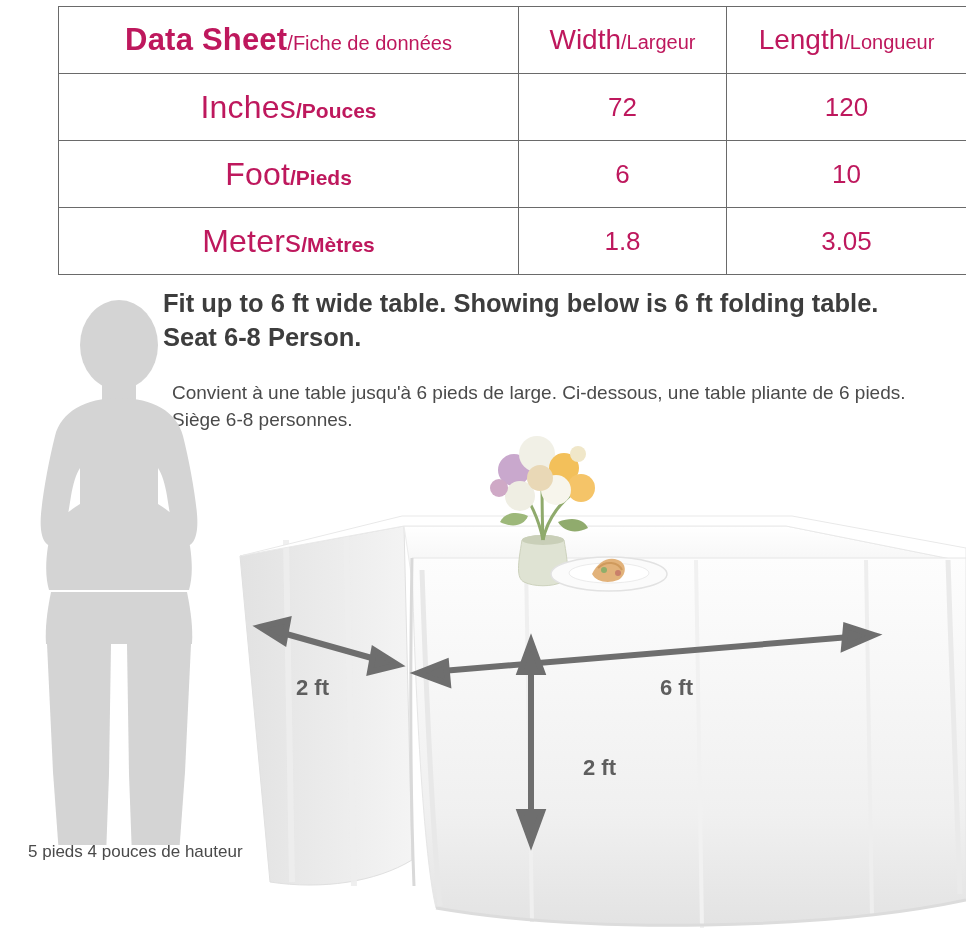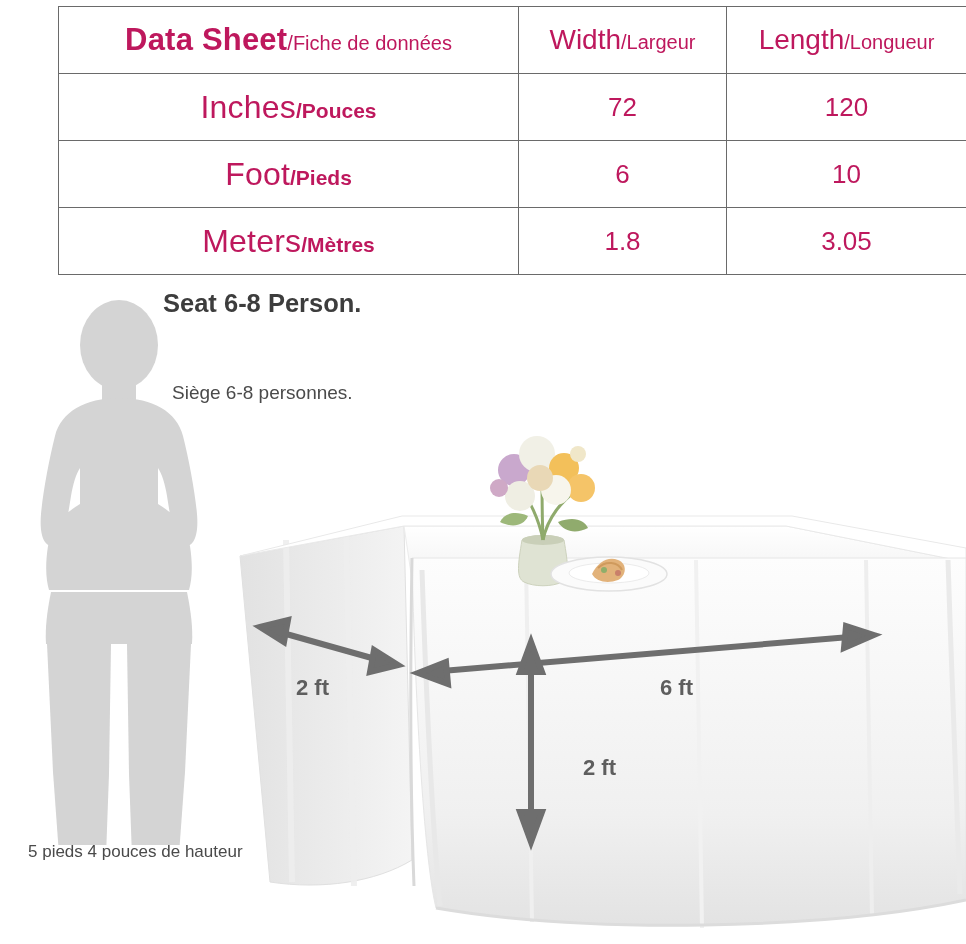--- a/index.html
+++ b/index.html
@@ -158,24 +158,26 @@
       <td>
         <span class="lbl-main">Meters</span><span class="lbl-sub">/Mètres</span>
       </td>
       <td class="val">1.8</td>
       <td class="val">3.05</td>
     </tr>
   </tbody>
 </table>
 
 <div class="headline">
+  <div>Fit up to 6 ft wide table. Showing below is 6 ft folding table.</div>
   <div>Seat 6-8 Person.</div>
 </div>
 
 <div class="subline">
+  <div>Convient à une table jusqu'à 6 pieds de large. Ci-dessous, une table pliante de 6 pieds.</div>
   <div>Siège 6-8 personnes.</div>
 </div>
 
 <div class="person-wrap">
   <svg width="230" height="545" viewBox="0 0 230 545" xmlns="http://www.w3.org/2000/svg">
     <g fill="#d4d4d4">
 
       <ellipse cx="113" cy="45" rx="39" ry="45"></ellipse>
 
       <rect x="96" y="80" width="34" height="26"></rect>

